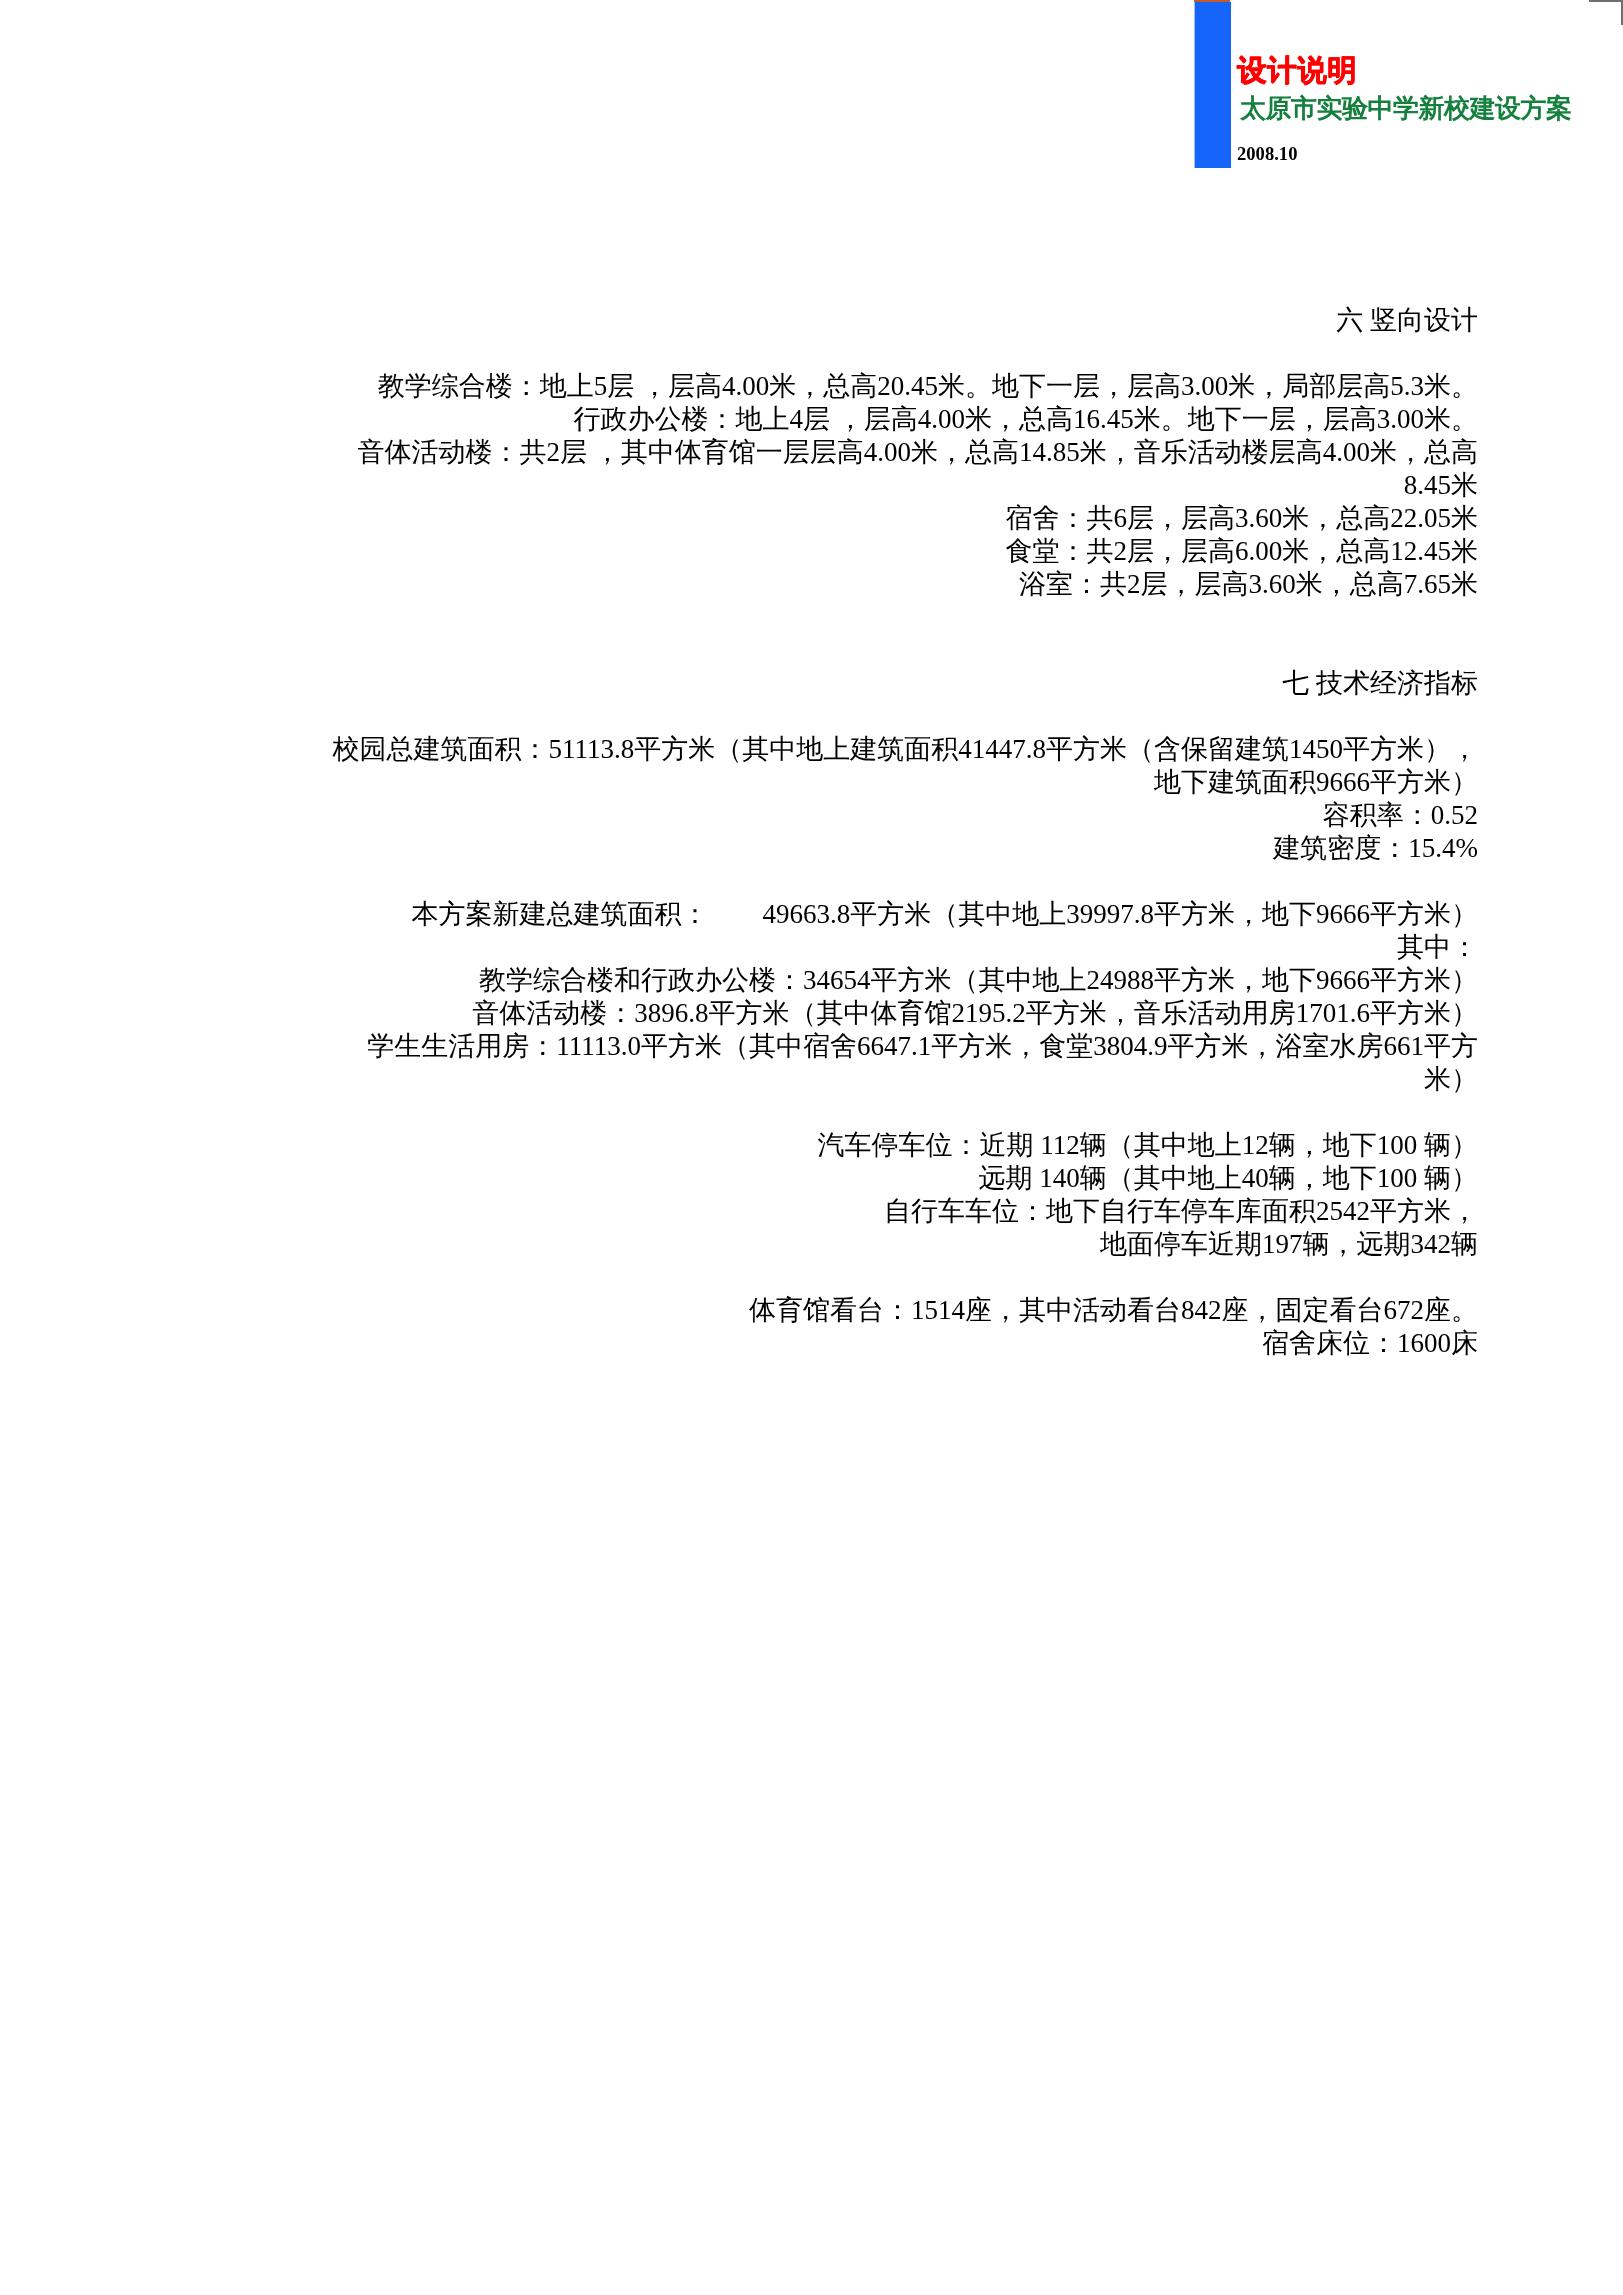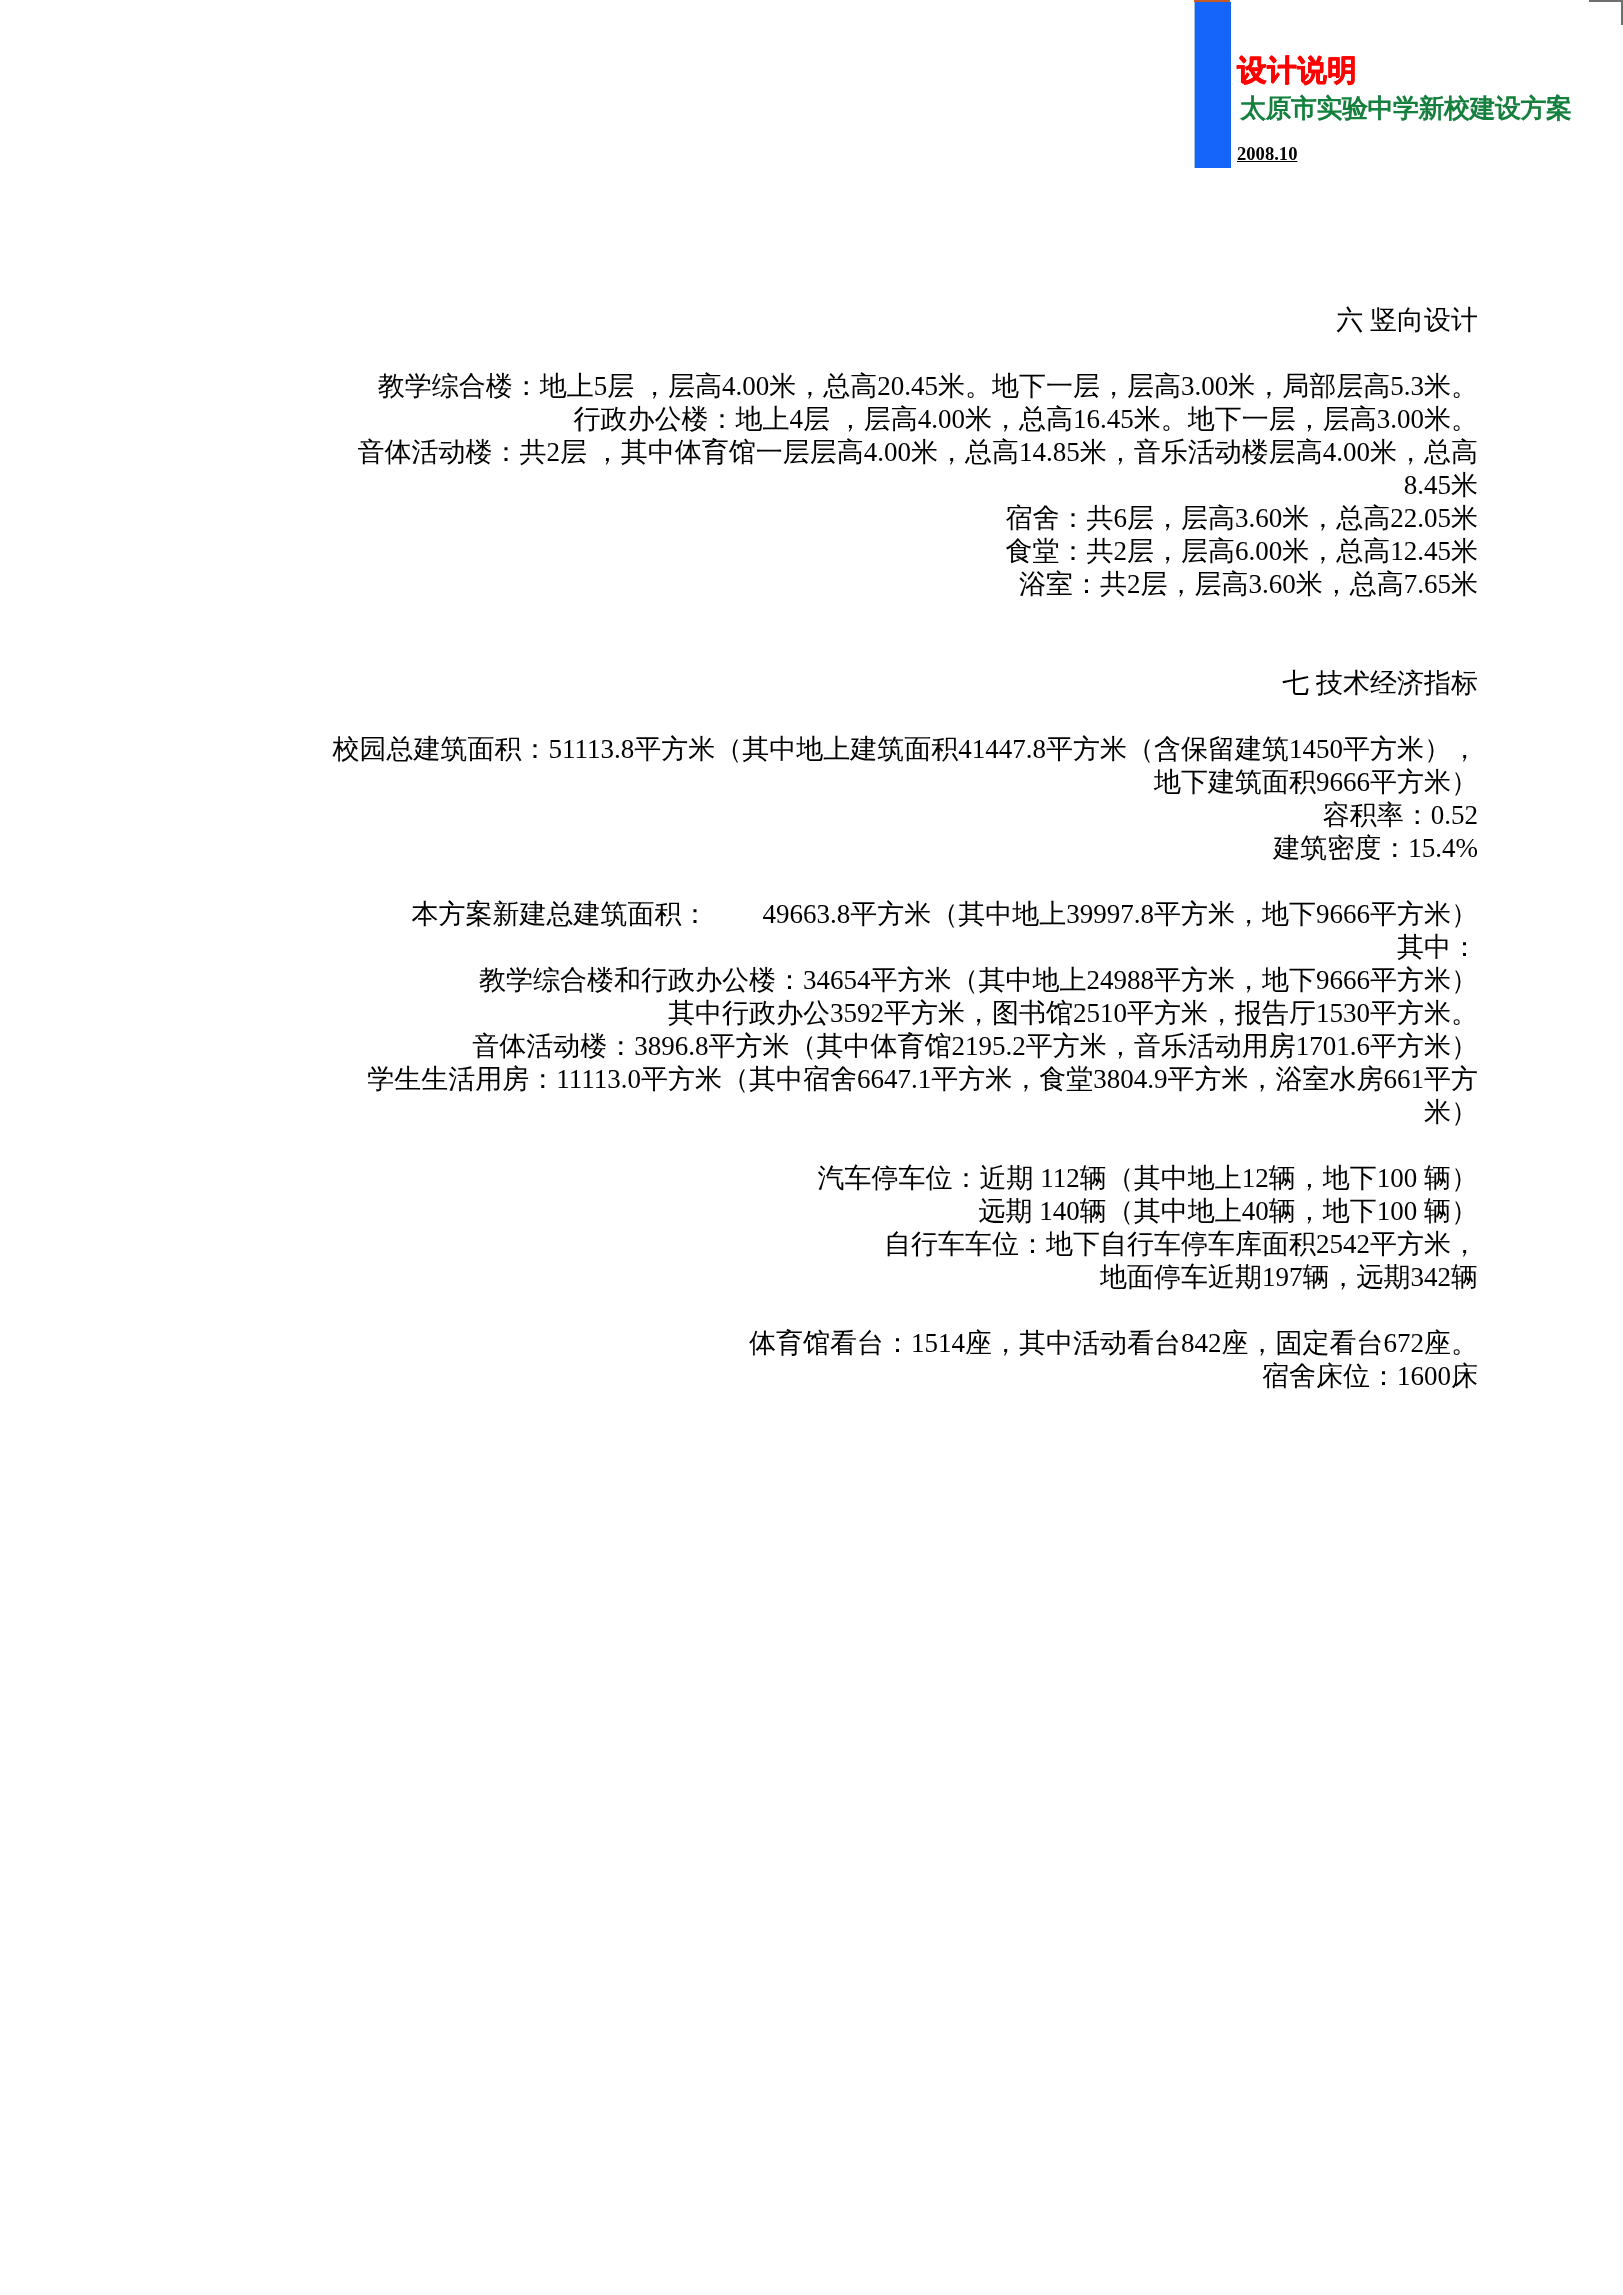--- a/index.html
+++ b/index.html
@@ -34,21 +34,20 @@
   .main-title{
     position:absolute; left:1240px; top:95px;
     font-weight:bold; font-size:26px; line-height:28px;
     letter-spacing:-0.5px;
     white-space:pre;
   }
   .header-date{
     position:absolute; left:1237px; top:144px;
     font-weight:bold; font-size:18.6px; line-height:19.7px;
     white-space:pre;
-    text-decoration:underline;
   }
   
   .doc-body{
     position:absolute; left:243px; top:304px; width:1235px;
   }
   .doc-line{
     height:33px; line-height:33px; font-size:27px;
     white-space:pre; color:#000;
   }
   .doc-line.indent{ padding-left:172px; }
@@ -82,21 +81,20 @@
       <div class="doc-line">七 技术经济指标</div>
       <div class="doc-line">&nbsp;</div>
       <div class="doc-line">校园总建筑面积：51113.8平方米（其中地上建筑面积41447.8平方米（含保留建筑1450平方米），</div>
       <div class="doc-line">地下建筑面积9666平方米）</div>
       <div class="doc-line">容积率：0.52</div>
       <div class="doc-line">建筑密度：15.4%</div>
       <div class="doc-line">&nbsp;</div>
       <div class="doc-line">本方案新建总建筑面积：　　49663.8平方米（其中地上39997.8平方米，地下9666平方米）</div>
       <div class="doc-line">其中：</div>
       <div class="doc-line">教学综合楼和行政办公楼：34654平方米（其中地上24988平方米，地下9666平方米）</div>
-      <div class="doc-line indent">其中行政办公3592平方米，图书馆2510平方米，报告厅1530平方米。</div>
       <div class="doc-line">音体活动楼：3896.8平方米（其中体育馆2195.2平方米，音乐活动用房1701.6平方米）</div>
       <div class="doc-line">学生生活用房：11113.0平方米（其中宿舍6647.1平方米，食堂3804.9平方米，浴室水房661平方</div>
       <div class="doc-line">米）</div>
       <div class="doc-line">&nbsp;</div>
       <div class="doc-line">汽车停车位：近期 112辆（其中地上12辆，地下100 辆）</div>
       <div class="doc-line indent">远期 140辆（其中地上40辆，地下100 辆）</div>
       <div class="doc-line">自行车车位：地下自行车停车库面积2542平方米，</div>
       <div class="doc-line">地面停车近期197辆，远期342辆</div>
       <div class="doc-line">&nbsp;</div>
       <div class="doc-line">体育馆看台：1514座，其中活动看台842座，固定看台672座。</div>

